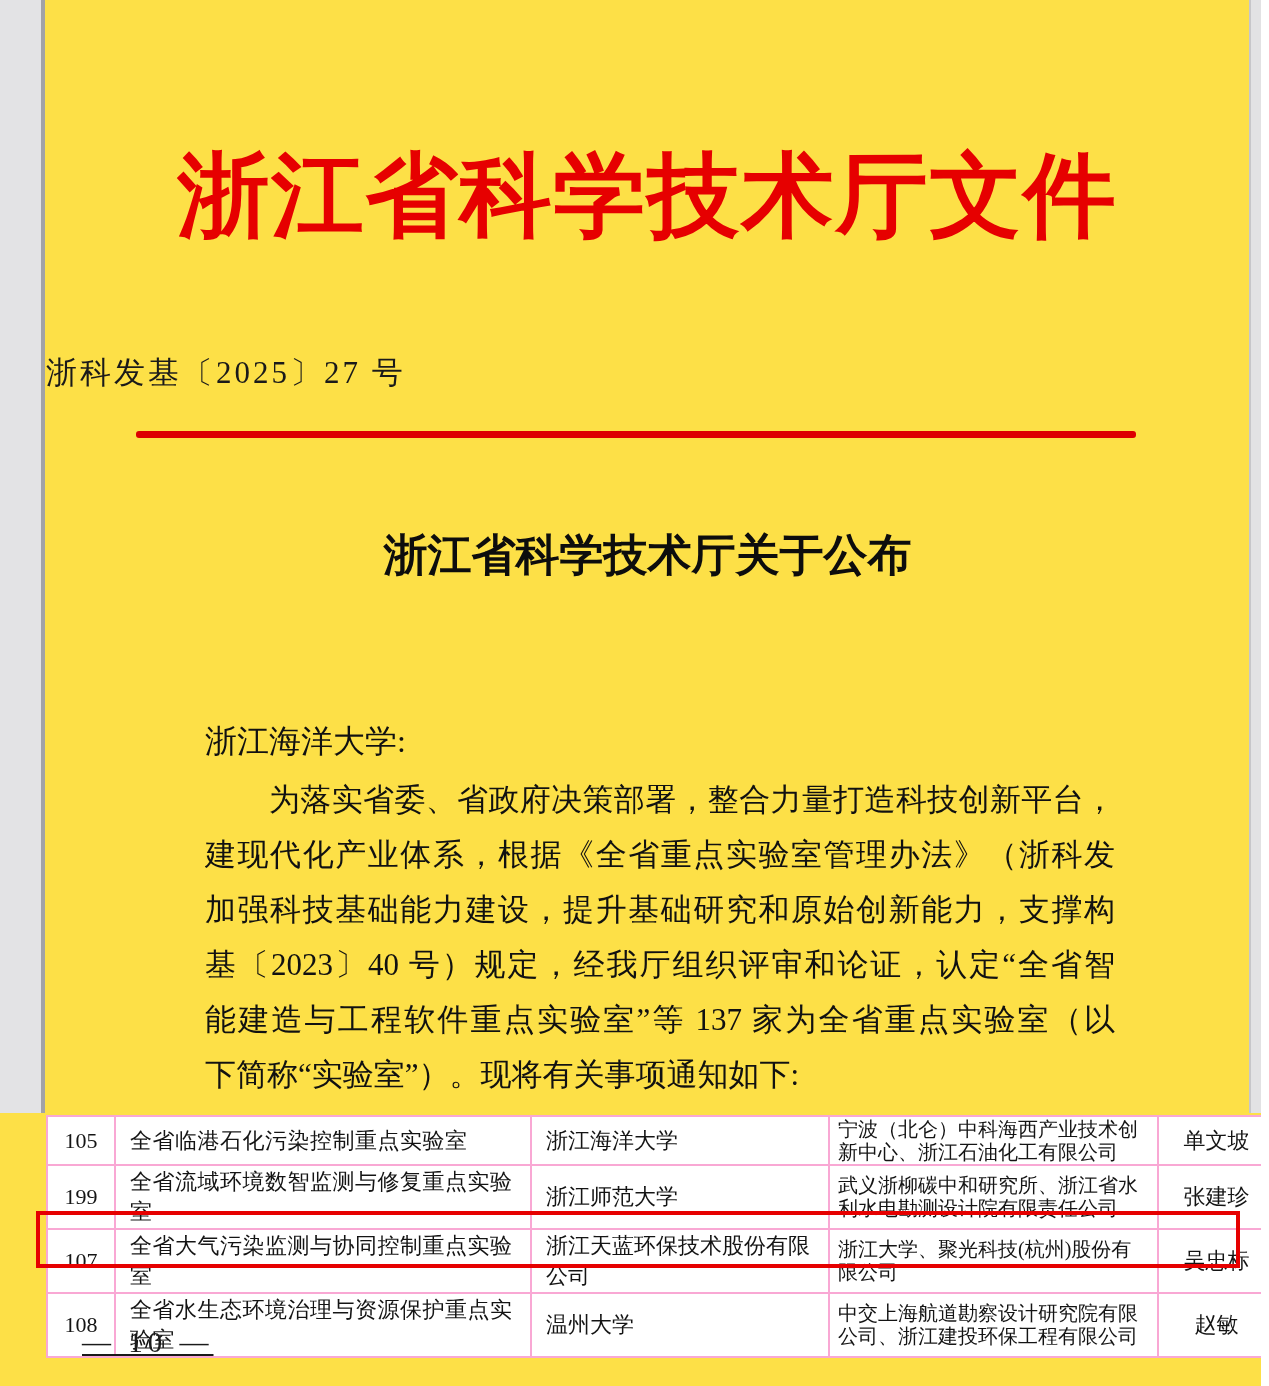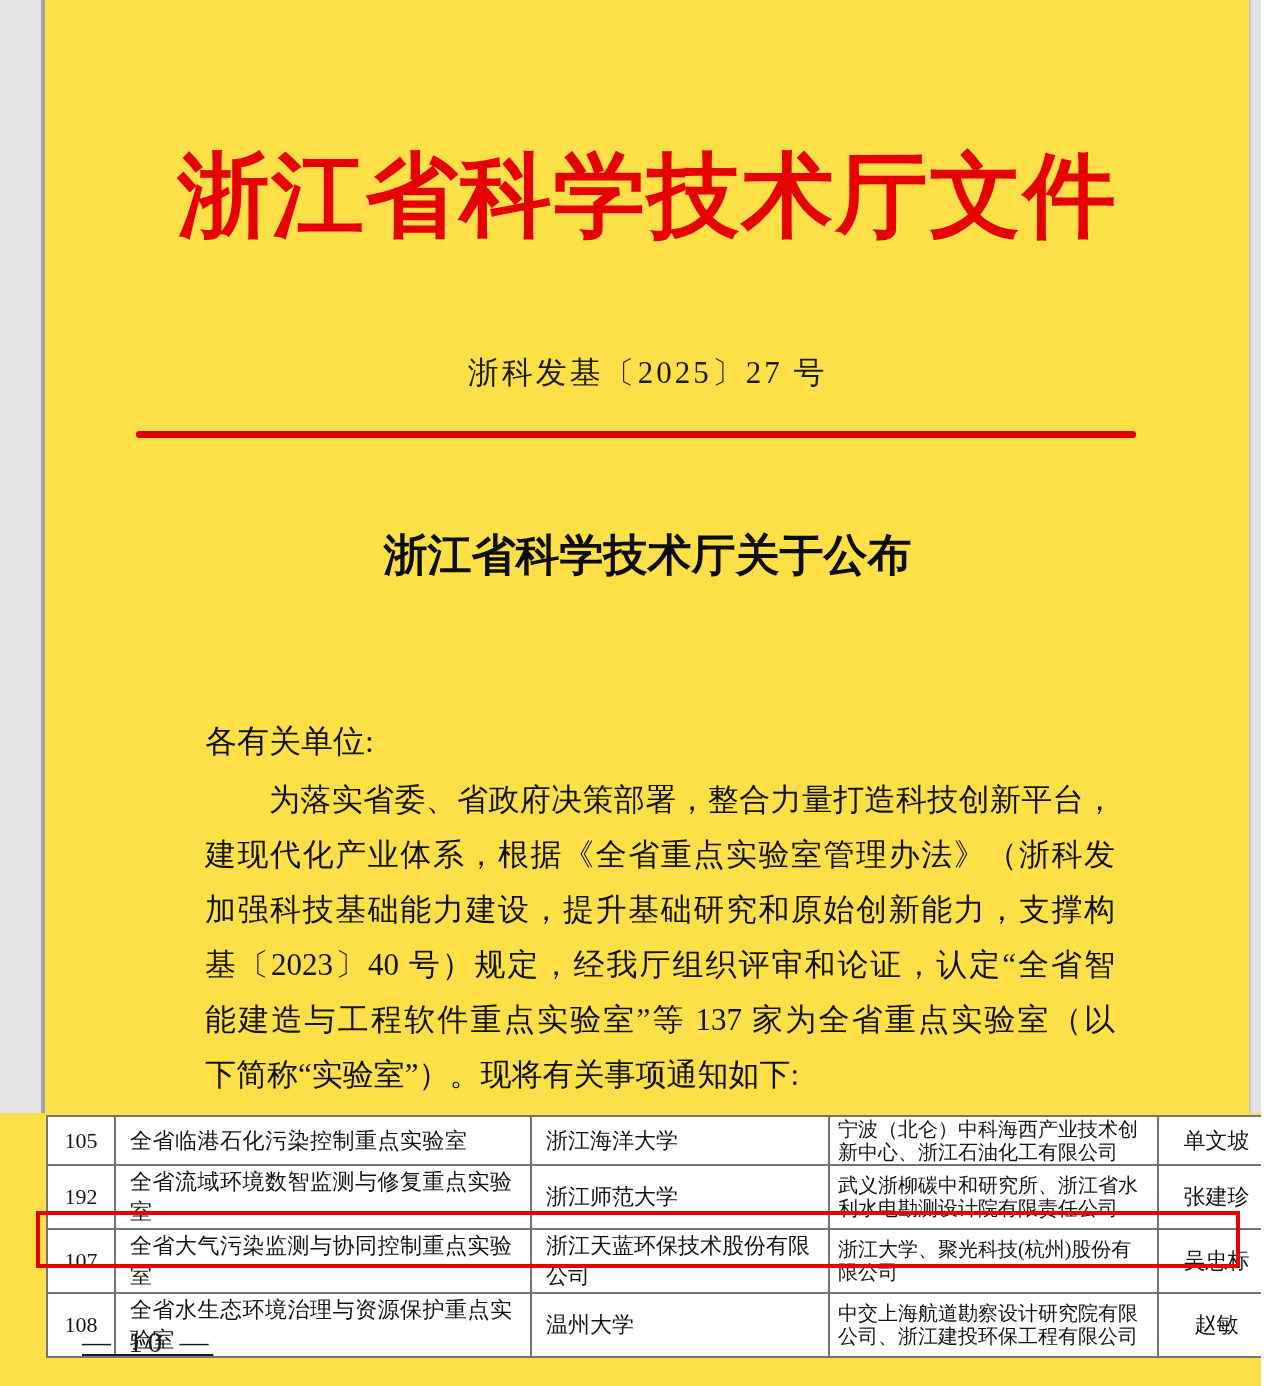--- a/index.html
+++ b/index.html
@@ -32,21 +32,21 @@
     text-align: center;
     color: #e60000;
     font-size: 92px;
     font-weight: bold;
     letter-spacing: 2px;
     white-space: nowrap;
   }
 
   .doc-number {
     position: absolute; left: 46px; top: 352px; width: 1203px;
-    text-align: center;
+    text-align: left;
     font-size: 31px;
     letter-spacing: 3px;
     color: #1a1a1a;
   }
 
   .red-rule {
     position: absolute; left: 136px; top: 431px;
     width: 1000px; height: 7px;
     background: #dd0000;
     border-radius: 3px;
@@ -85,21 +85,21 @@
   .table-wrap {
     position: absolute; left: 46px; top: 1115px; width: 1184px;
   }
   .lab-table {
     width: 1184px;
     border-collapse: collapse;
     table-layout: fixed;
     background: #ffffff;
   }
   .lab-table td {
-    border: 2px solid #737373;
+    border: 2px solid #f9a8d4;
     vertical-align: middle;
     overflow: hidden;
   }
   .lab-table tr { height: 49px; }
   .c-no   { width: 64px;  text-align: center; font-size: 22px; }
   .c-lab  { width: 399px; padding-left: 14px; font-size: 22px; letter-spacing: 0.5px; }
   .c-inst { width: 281px; padding-left: 14px; font-size: 22px; }
   .c-part { width: 311px; padding: 0 8px; font-size: 20px; line-height: 23px; }
   .c-dir  { width: 113px; text-align: center; font-size: 22px; }
 
@@ -131,21 +131,21 @@
   <div class="doc-header">浙江省科学技术厅文件</div>
 
   <div class="doc-number">浙科发基〔2025〕27 号</div>
 
   <div class="red-rule"></div>
 
   <div class="notice-title">
     <div>浙江省科学技术厅关于公布</div>
   </div>
 
-  <div class="salutation">各有关单位:</div>
+  <div class="salutation">浙江海洋大学:</div>
 
   <div class="body-text">
     <div class="body-line first">为落实省委、省政府决策部署，整合力量打造科技创新平台，</div>
     <div class="body-line">建现代化产业体系，根据《全省重点实验室管理办法》（浙科发</div>
     <div class="body-line">加强科技基础能力建设，提升基础研究和原始创新能力，支撑构</div>
     <div class="body-line">基〔2023〕40 号）规定，经我厅组织评审和论证，认定“全省智</div>
     <div class="body-line">能建造与工程软件重点实验室”等 137 家为全省重点实验室（以</div>
     <div class="body-line last">下简称“实验室”）。现将有关事项通知如下:</div>
   </div>
 
@@ -153,21 +153,21 @@
     <table class="lab-table">
       <tbody>
         <tr>
           <td class="c-no">105</td>
           <td class="c-lab">全省临港石化污染控制重点实验室</td>
           <td class="c-inst">浙江海洋大学</td>
           <td class="c-part">宁波（北仑）中科海西产业技术创新中心、浙江石油化工有限公司</td>
           <td class="c-dir">单文坡</td>
         </tr>
         <tr>
-          <td class="c-no">192</td>
+          <td class="c-no">199</td>
           <td class="c-lab">全省流域环境数智监测与修复重点实验室</td>
           <td class="c-inst">浙江师范大学</td>
           <td class="c-part">武义浙柳碳中和研究所、浙江省水利水电勘测设计院有限责任公司</td>
           <td class="c-dir">张建珍</td>
         </tr>
         <tr>
           <td class="c-no">107</td>
           <td class="c-lab">全省大气污染监测与协同控制重点实验室</td>
           <td class="c-inst">浙江天蓝环保技术股份有限公司</td>
           <td class="c-part">浙江大学、聚光科技(杭州)股份有限公司</td>

